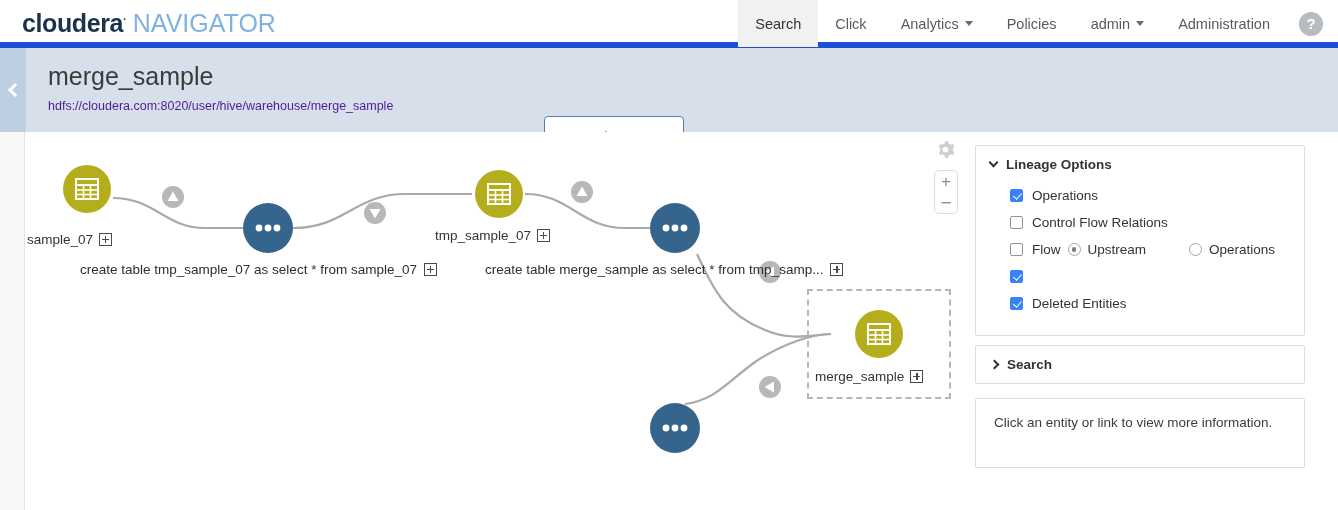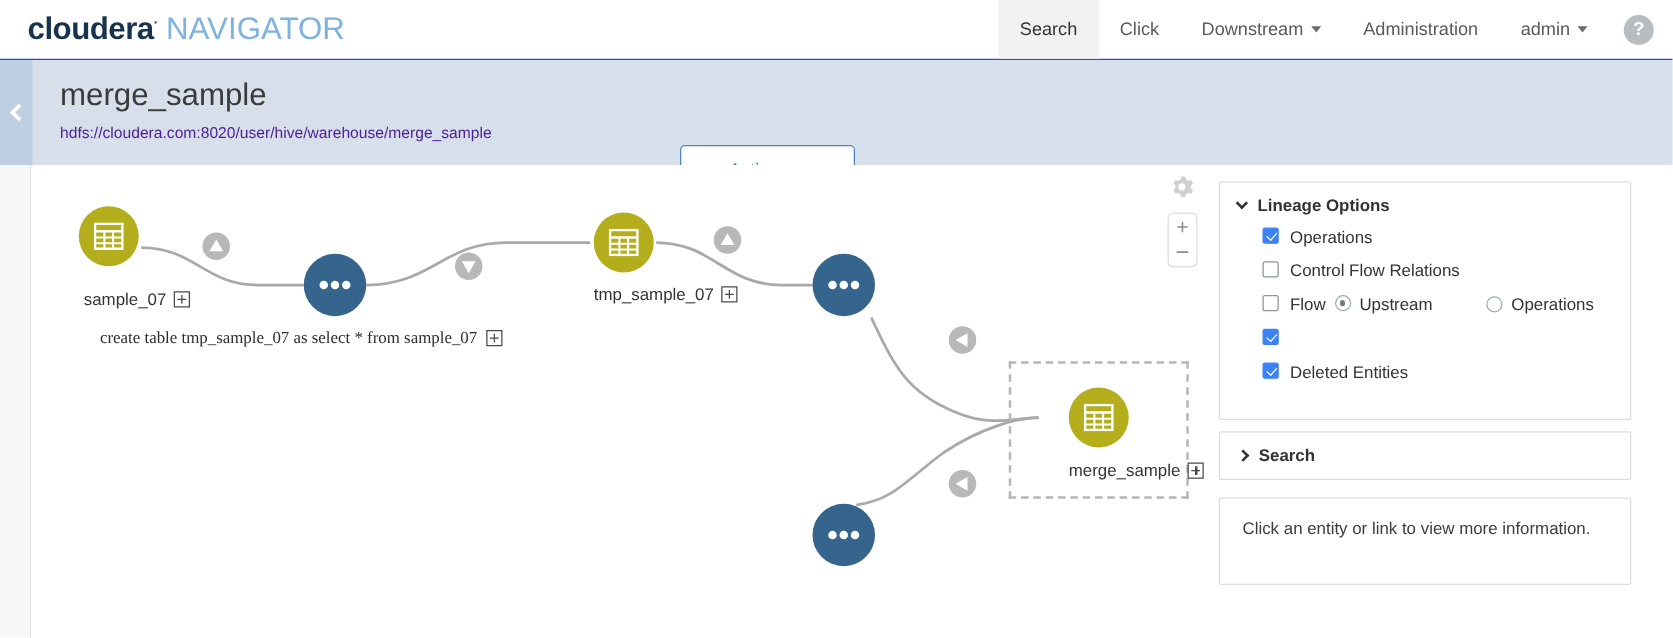--- a/index.html
+++ b/index.html
@@ -10,21 +10,21 @@
     background: #ffffff;
     font-family: "Liberation Sans", sans-serif;
     -webkit-font-smoothing: antialiased;
   }
 
   
   .topnav {
     position: absolute; left: 0; top: 0;
     width: 1338px; height: 48px;
     background: #ffffff;
-    border-bottom: 1px solid #1d4ed8;
+    border-bottom: 6px solid #1d4ed8;
   }
   .logo {
     position: absolute; left: 22px; top: 9px;
     font-size: 25px; font-weight: bold;
     letter-spacing: -0.4px;
     white-space: nowrap;
   }
   .logo .c-dark { color: #17334d; font-weight: bold; }
   .logo .c-reg { color: #17334d; font-size: 11px; vertical-align: super; font-weight: bold;}
   .logo .c-light { color: #7fb2e0; font-weight: normal; letter-spacing: 0px;}
@@ -139,41 +139,41 @@
     border-radius: 50%;
     display: flex; align-items: center; justify-content: center;
   }
   .node-table { background: #b4ae1c; }
   .node-op { background: #35648c; }
 
   .node-label {
     position: absolute;
     font-size: 13.5px; color: #333333;
     white-space: nowrap;
-    display: flex; align-items: center; gap: 6px; margin-left: 40px;
+    display: flex; align-items: center; gap: 6px;
   }
   .expand-icon {
     display: inline-block;
     width: 13px; height: 13px;
     border: 1.3px solid #4a4a4a;
     position: relative;
     cursor: pointer;
     flex: none;
   }
   .expand-icon:before, .expand-icon:after {
     content: ""; position: absolute; background: #4a4a4a;
   }
   .expand-icon:before { left: 2px; top: 5px; width: 7px; height: 1.4px; }
   .expand-icon:after  { top: 2px; left: 5px; height: 7px; width: 1.4px; }
 
   .op-label {
     position: absolute;
     font-size: 13.5px; color: #2e2e2e;
     white-space: nowrap;
-    display: flex; align-items: center; gap: 7px; font-family: Liberation Serif, serif;
+    display: flex; align-items: center; gap: 7px;
   }
 
   .highlight-box {
     position: absolute;
     border: 2px dashed #b6b6b6;
     background: transparent;
   }
 
   
   .gear-icon { position: absolute; left: 911px; top: 8px; cursor: pointer; }
@@ -215,21 +215,21 @@
     margin-top: -4px; flex: none;
   }
   .chev-r {
     width: 7px; height: 7px;
     border-left: 2px solid #333; border-bottom: 2px solid #333;
     transform: rotate(-135deg);
     margin-left: 1px; flex: none;
   }
   .opt-list { padding: 10px 0 0 34px; }
   .opt-row {
-    display: flex; align-items: flex-start;
+    display: flex; align-items: center;
     height: 27px;
     font-size: 13.5px; color: #333333;
     white-space: nowrap;
   }
   .cb {
     width: 13px; height: 13px;
     border: 1px solid #8e9499;
     border-radius: 2px;
     background: #fff;
     margin-right: 9px;
@@ -273,29 +273,32 @@
   </div>
 
   <div class="nav-items">
     <div class="nav-item active">
       <span>Search</span>
     </div>
     <div class="nav-item">
       <span>Click</span>
     </div>
     <div class="nav-item">
-      <span>Downstream</span>
+      <span>Analytics</span>
       <span class="caret-down"></span>
     </div>
     <div class="nav-item">
-      <span>Administration</span>
+      <span>Policies</span>
     </div>
     <div class="nav-item">
       <span>admin</span>
       <span class="caret-down"></span>
+    </div>
+    <div class="nav-item">
+      <span>Administration</span>
     </div>
     <div class="help-icon">
       <span>?</span>
     </div>
   </div>
 </div>
 
 <div class="headerbar">
   <div class="collapse-strip">
     <span class="chev-left"></span>
@@ -413,20 +416,24 @@
 
   <div class="node" style="left:625px; top:71px;">
     <div class="node-circle node-op" style="left:0; top:0; width:50px; height:50px;">
       <svg width="26" height="8" viewBox="0 0 26 8">
         <circle cx="4" cy="4" r="3.4" fill="#ffffff"></circle>
         <circle cx="13" cy="4" r="3.4" fill="#ffffff"></circle>
         <circle cx="22" cy="4" r="3.4" fill="#ffffff"></circle>
       </svg>
     </div>
   </div>
+  <div class="op-label" style="left:460px; top:130px;">
+    <span>create table merge_sample as select * from tmp_samp...</span>
+    <span class="expand-icon"></span>
+  </div>
 
   <div class="node" style="left:830px; top:178px;">
     <div class="node-circle node-table" style="left:0; top:0; width:48px; height:48px;">
       <svg width="24" height="22" viewBox="0 0 24 22">
         <rect x="1" y="1" width="22" height="20" fill="none" stroke="#ffffff" stroke-width="2"></rect>
         <line x1="1" y1="7" x2="23" y2="7" stroke="#ffffff" stroke-width="2"></line>
         <line x1="1" y1="12" x2="23" y2="12" stroke="#ffffff" stroke-width="1.6"></line>
         <line x1="1" y1="16.5" x2="23" y2="16.5" stroke="#ffffff" stroke-width="1.6"></line>
         <line x1="8.5" y1="7" x2="8.5" y2="21" stroke="#ffffff" stroke-width="1.6"></line>
         <line x1="15.5" y1="7" x2="15.5" y2="21" stroke="#ffffff" stroke-width="1.6"></line>

